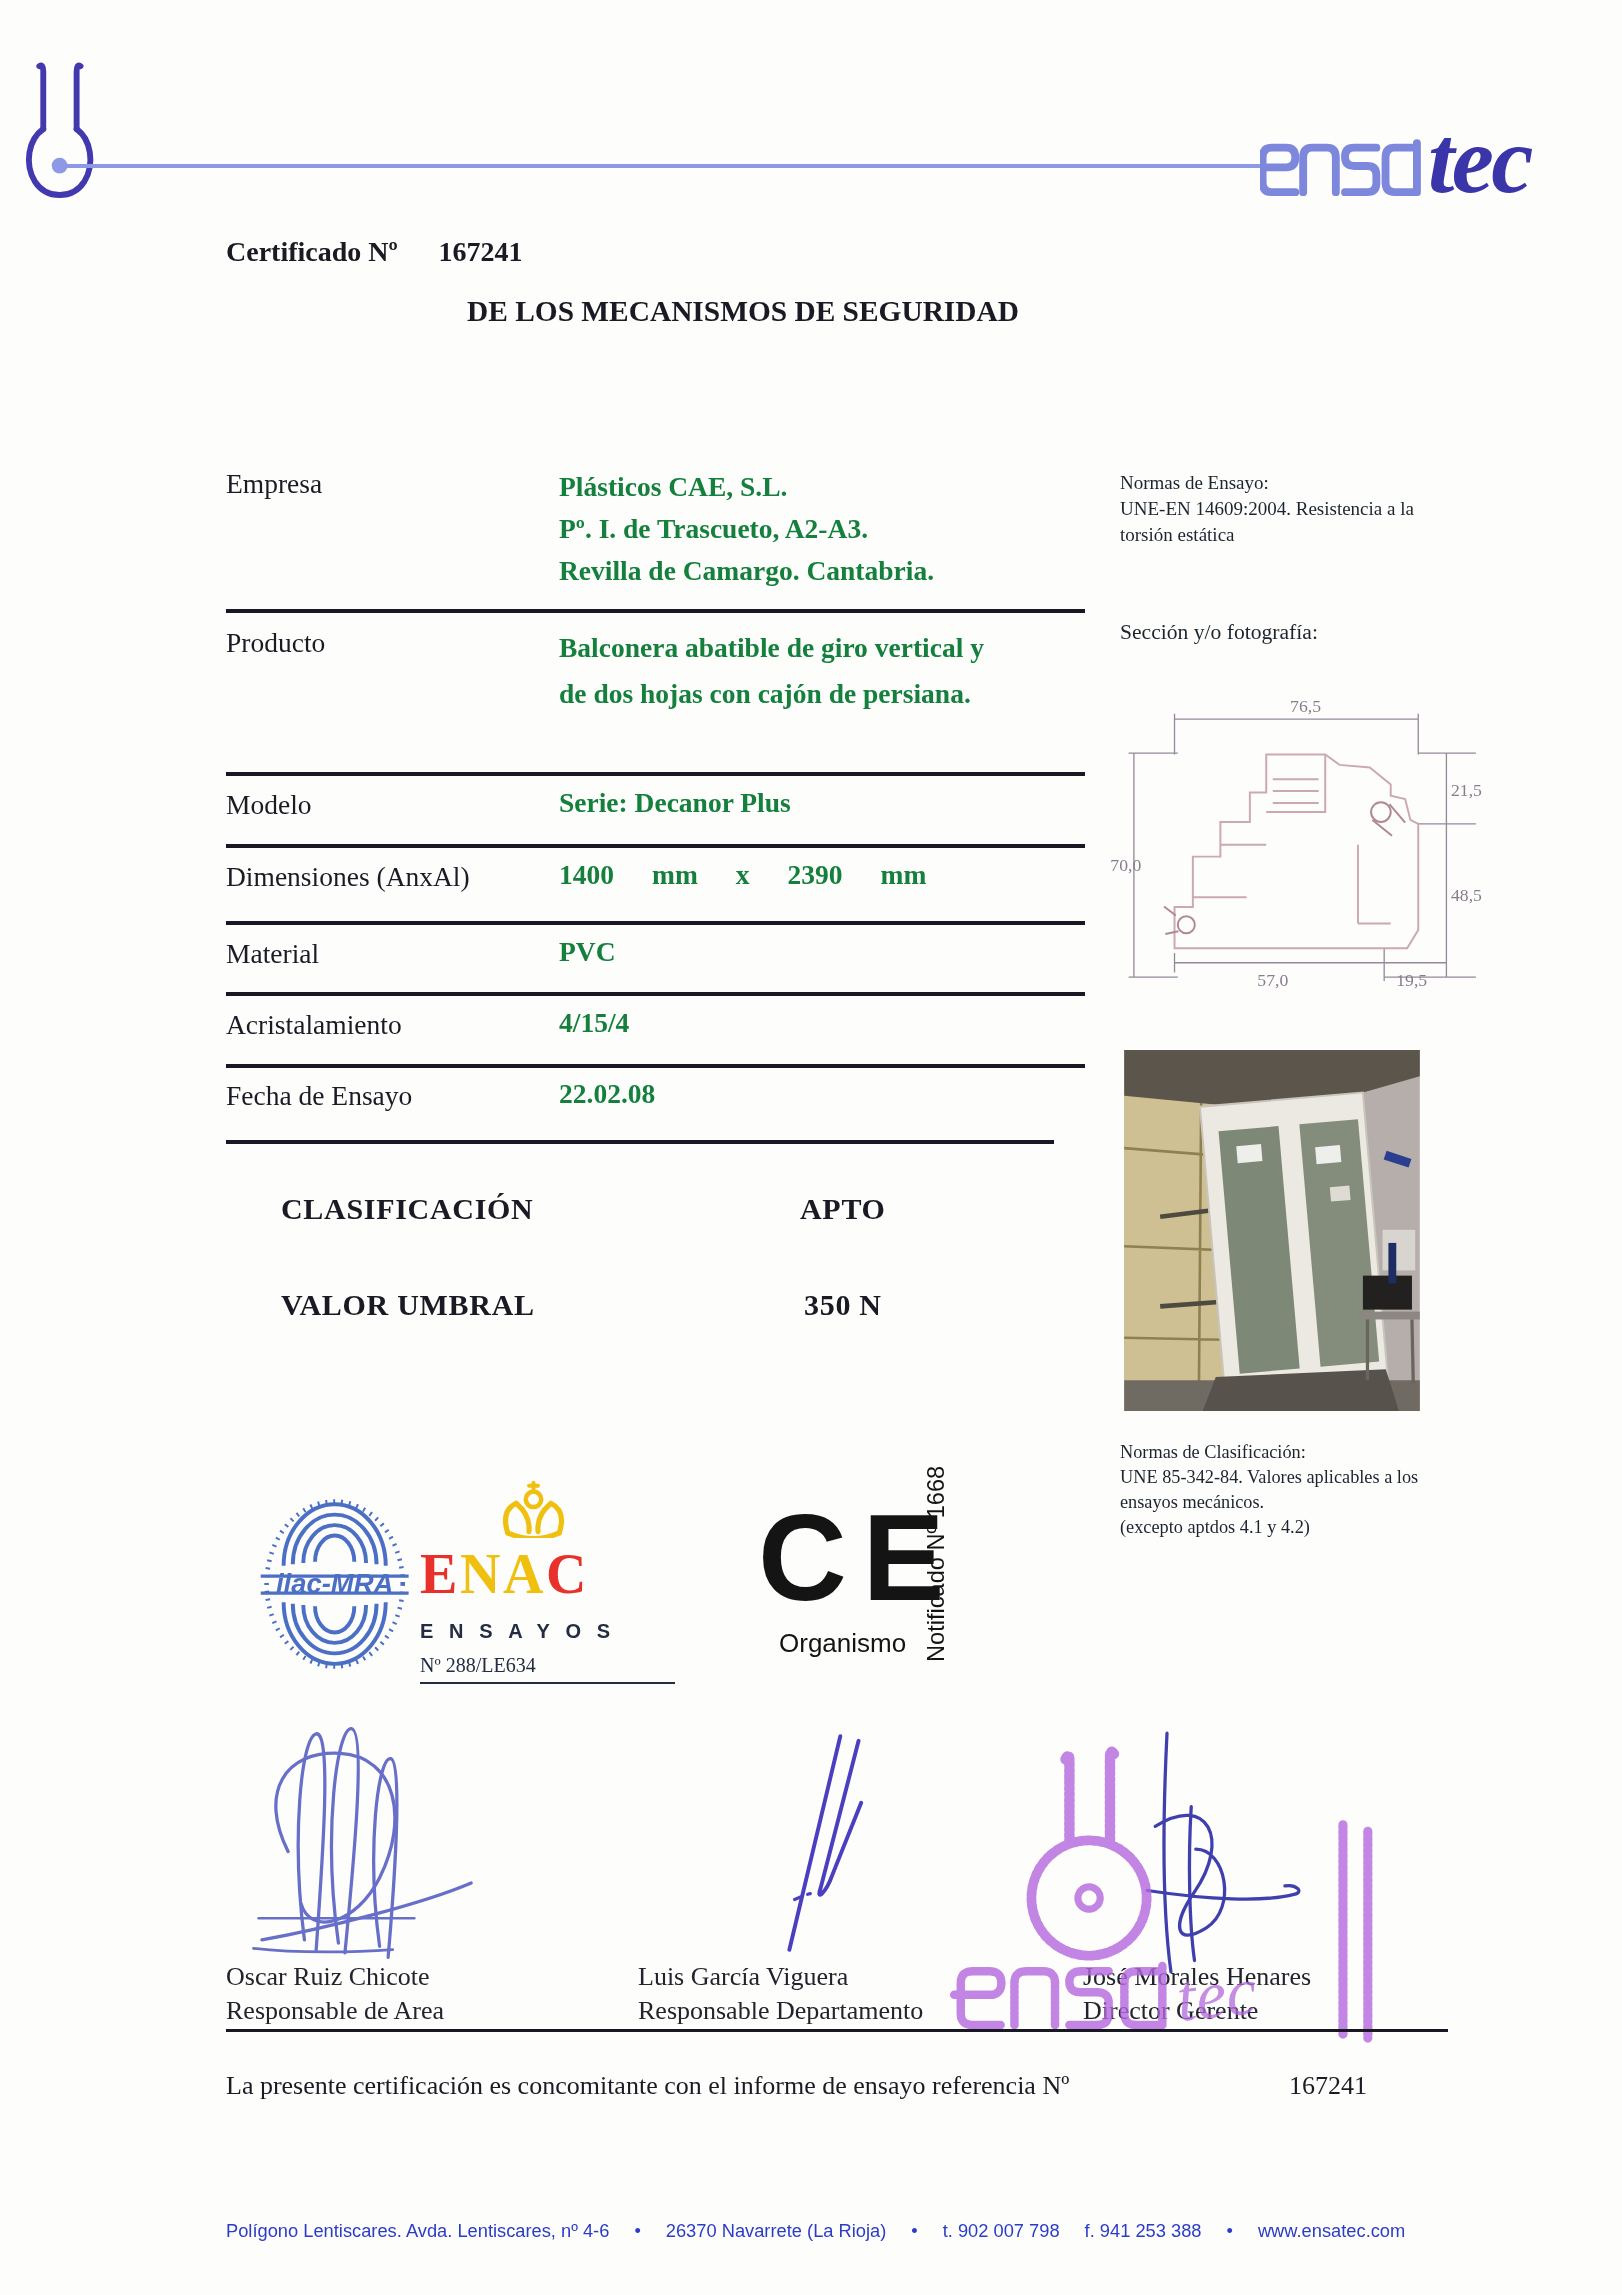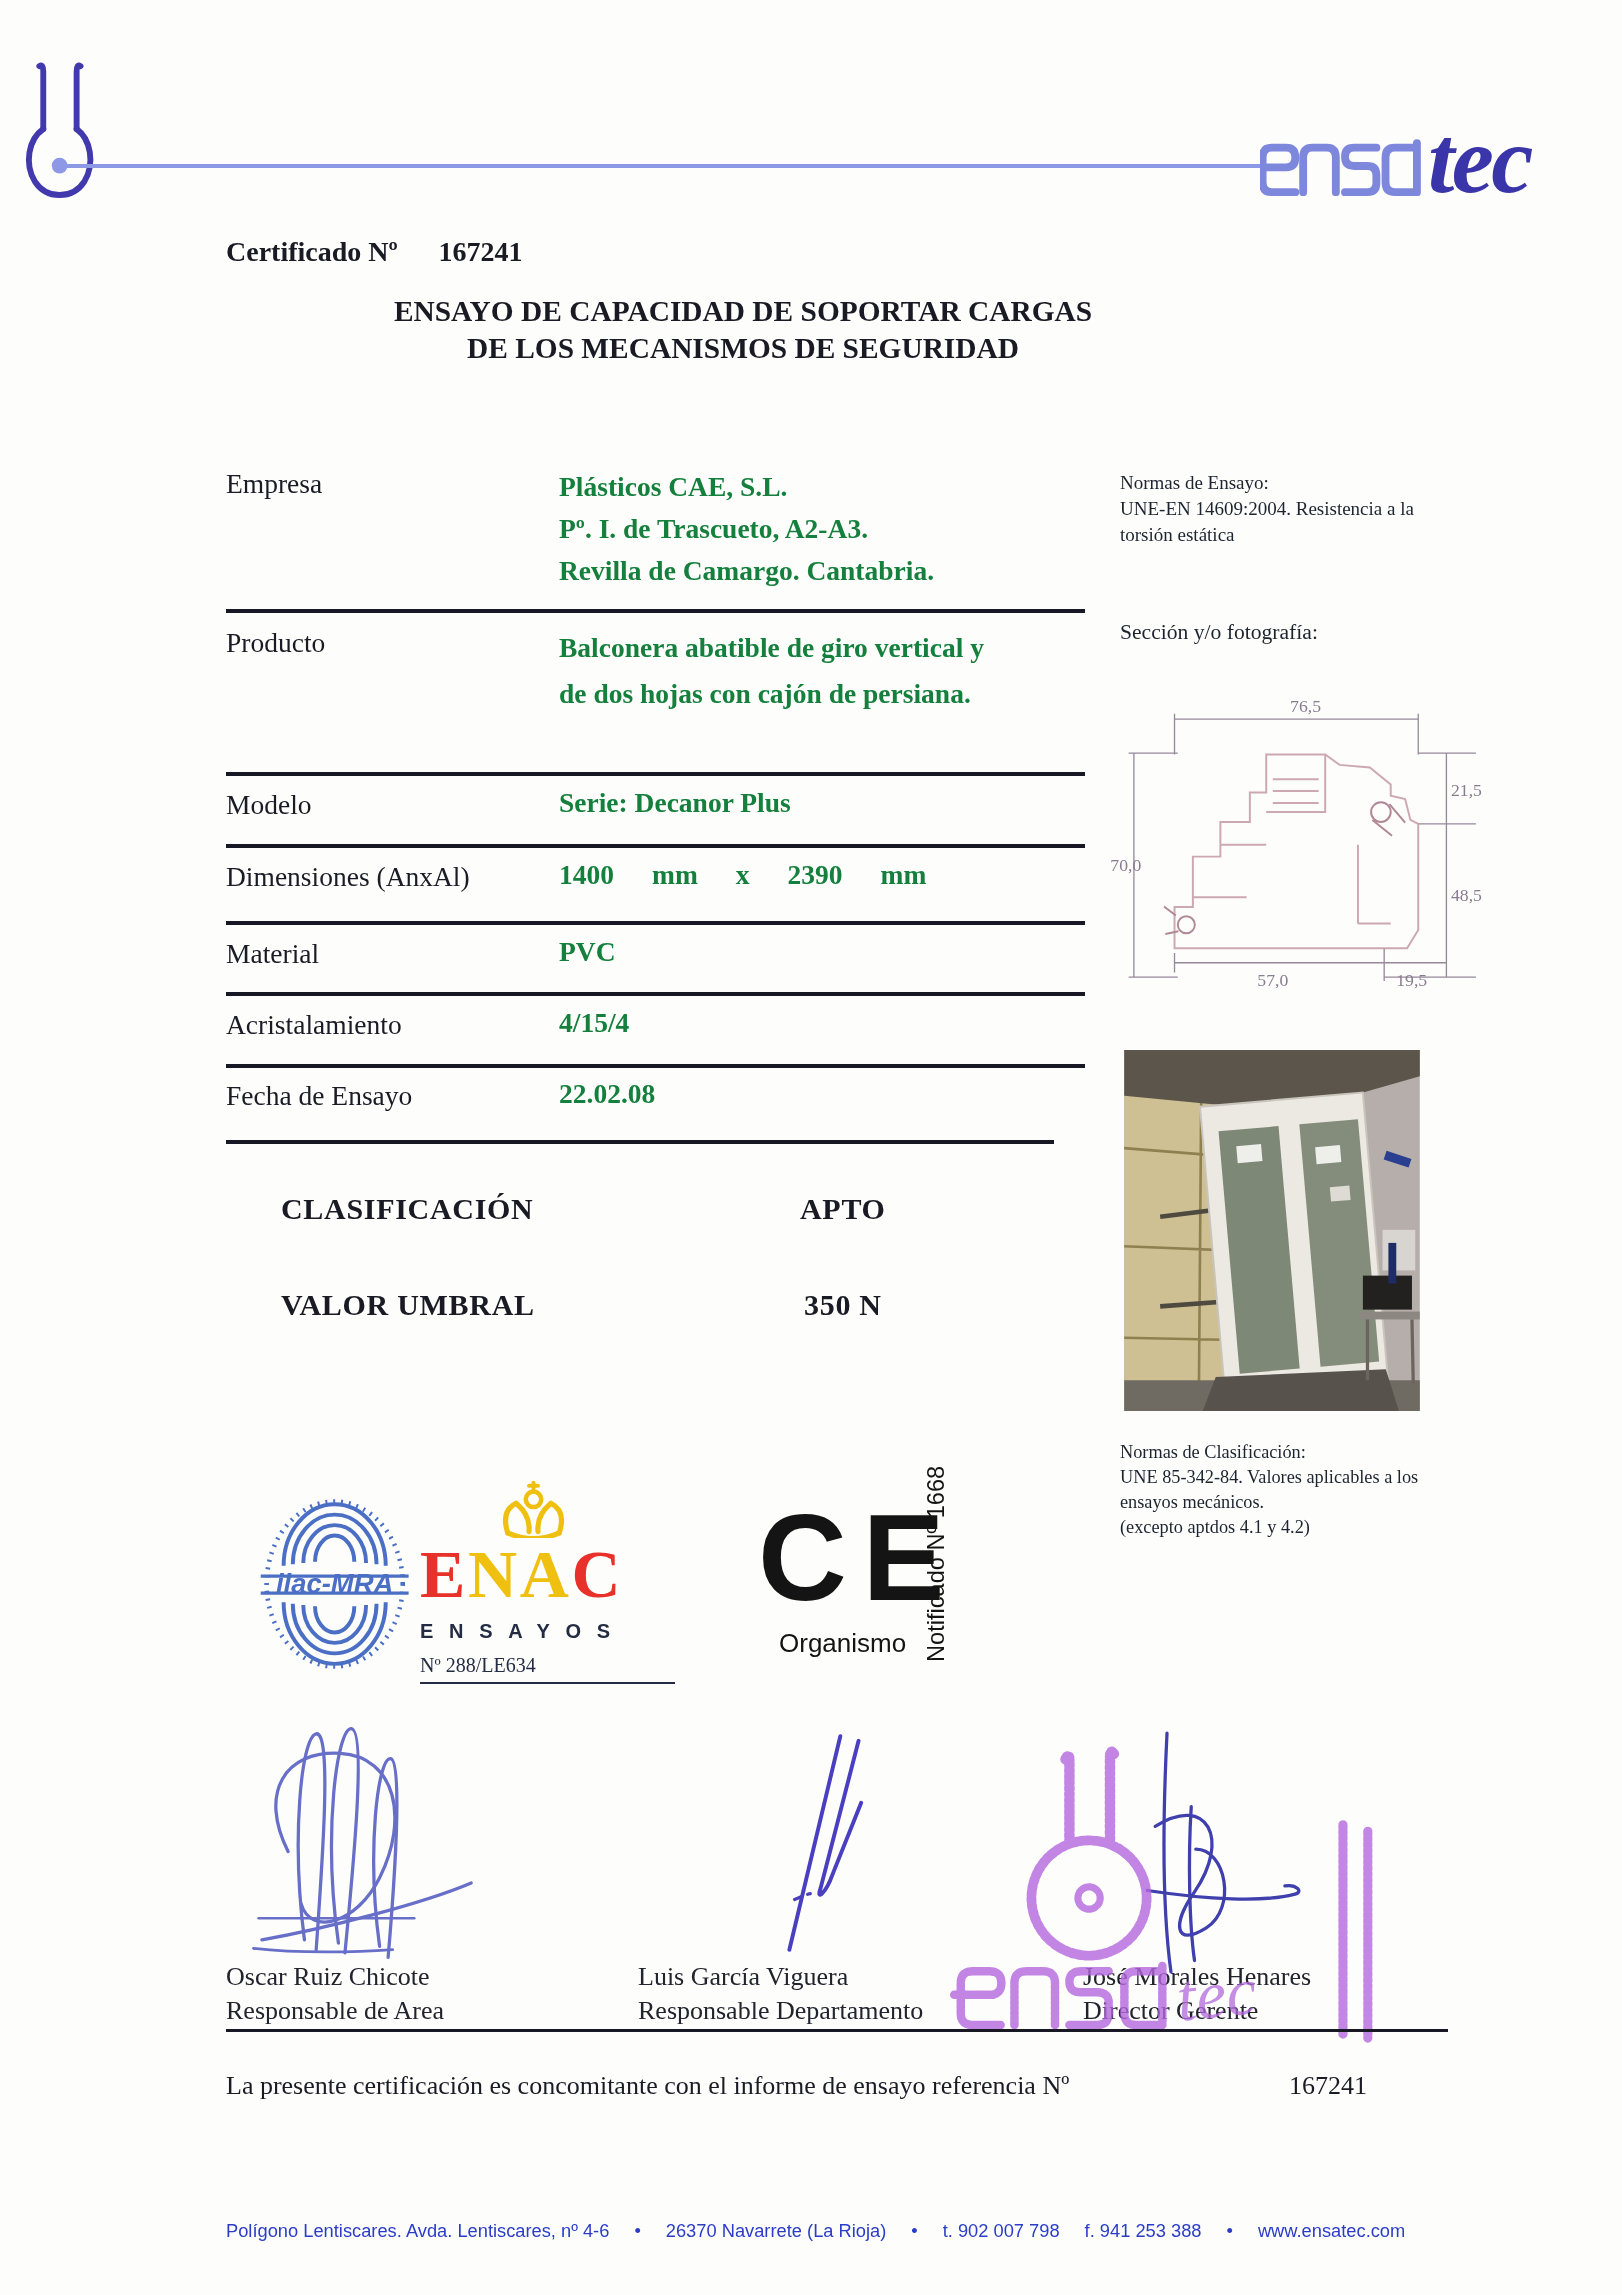--- a/index.html
+++ b/index.html
@@ -13,21 +13,21 @@
   .rule{position:absolute;height:3.9px;background:#181824;}
   .title{font-size:29.4px;font-weight:700;line-height:37px;letter-spacing:0;}
   .cert{font-size:28px;font-weight:700;}
   .small-serif{font-size:19px;line-height:26px;color:#1c2430;}
   .clasif{font-size:30px;font-weight:700;letter-spacing:0.7px;}
   .names{font-size:26px;line-height:34px;color:#23232e;}
   .refline{font-size:26px;color:#1b1b26;}
   .footer-text{font-family:"Liberation Sans",sans-serif;font-size:18.3px;color:#2b3cc8;white-space:nowrap;}
   .brand-tec{font-family:"Liberation Serif",serif;font-style:italic;font-weight:600;
     font-size:95px;color:#3a35a8;letter-spacing:-2.6px;line-height:1;}
-  .enac-letters{font-size:68px;font-weight:700;line-height:73px;letter-spacing:2.6px;font-family:"Liberation Serif",serif;}
+  .enac-letters{font-size:56px;font-weight:700;line-height:73px;letter-spacing:2.6px;font-family:"Liberation Serif",serif;}
   .enac-red{color:#e8312a;} .enac-yellow{color:#f0c010;}
   .enac-sub{font-family:"Liberation Sans",sans-serif;font-size:20px;font-weight:600;
     letter-spacing:15.7px;color:#232c42;margin-top:9.2px;white-space:nowrap;}
   .enac-num{font-size:20px;color:#232c42;margin-top:10.5px;padding-bottom:5.2px;
     border-bottom:2.6px solid #232c42;width:255px;}
   .ce-letters{font-family:"Liberation Sans",sans-serif;font-size:123px;font-weight:700;
     letter-spacing:15.7px;color:#141414;line-height:1;}
   .ce-org{font-family:"Liberation Sans",sans-serif;font-size:26px;color:#141414;}
   .ce-vert{font-family:"Liberation Sans",sans-serif;font-size:23.6px;color:#141414;
     writing-mode:vertical-rl;transform:rotate(180deg);height:226px;}
@@ -57,21 +57,20 @@
     </g>
   </svg>
   <span class="abs brand-tec" style="left:1428px;top:113px;">tec</span>
 
   <div class="abs" style="left:226px;top:236px;">
     <span class="cert">Certificado Nº</span>
     <span class="cert" style="margin-left:38px;">167241</span>
   </div>
 
   <div class="abs" style="left:262px;top:293px;width:962px;text-align:center;">
-    <div class="title">ENSAYO DE CAPACIDAD DE SOPORTAR CARGAS</div>
     <div class="title">DE LOS MECANISMOS DE SEGURIDAD</div>
   </div>
 
   <div class="abs lbl" style="left:226px;top:468px;">Empresa</div>
   <div class="abs" style="left:559px;top:466px;">
     <div class="val" style="line-height:42px;">Plásticos CAE, S.L.</div>
     <div class="val" style="line-height:42px;">Pº. I. de Trascueto, A2-A3.</div>
     <div class="val" style="line-height:42px;">Revilla de Camargo. Cantabria.</div>
   </div>
   <div class="rule" style="left:226px;top:609px;width:859px;"></div>

